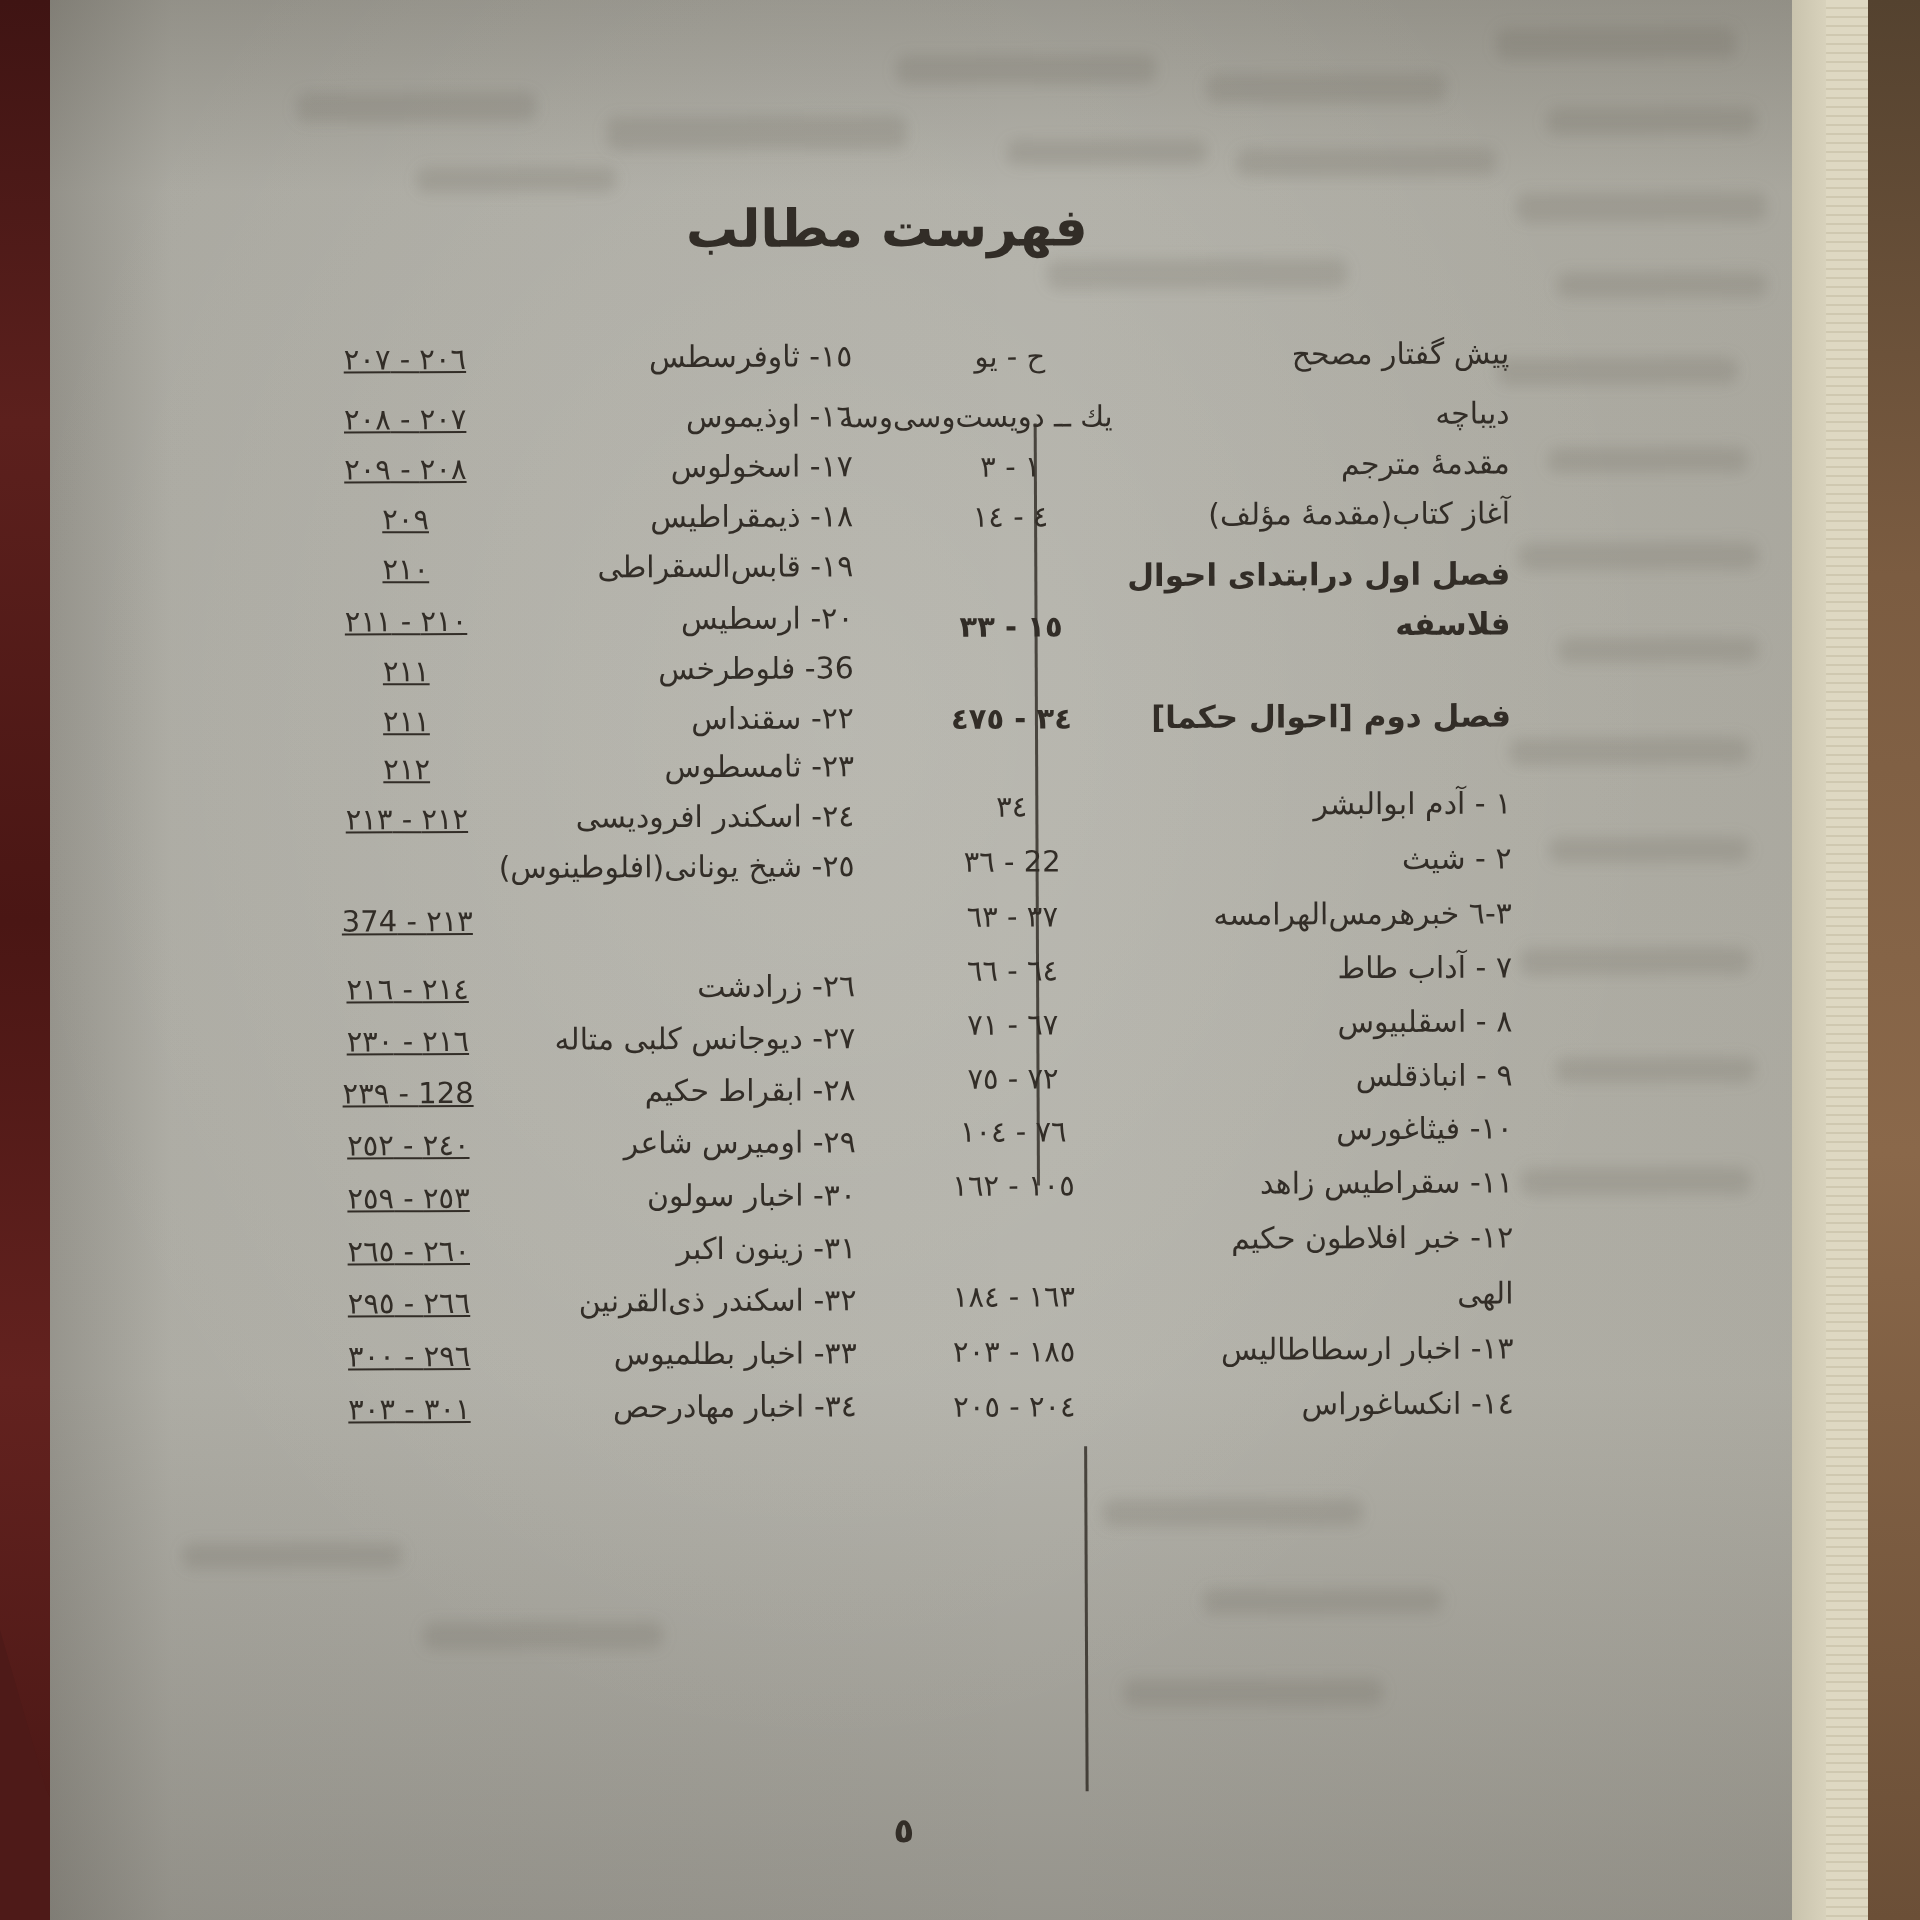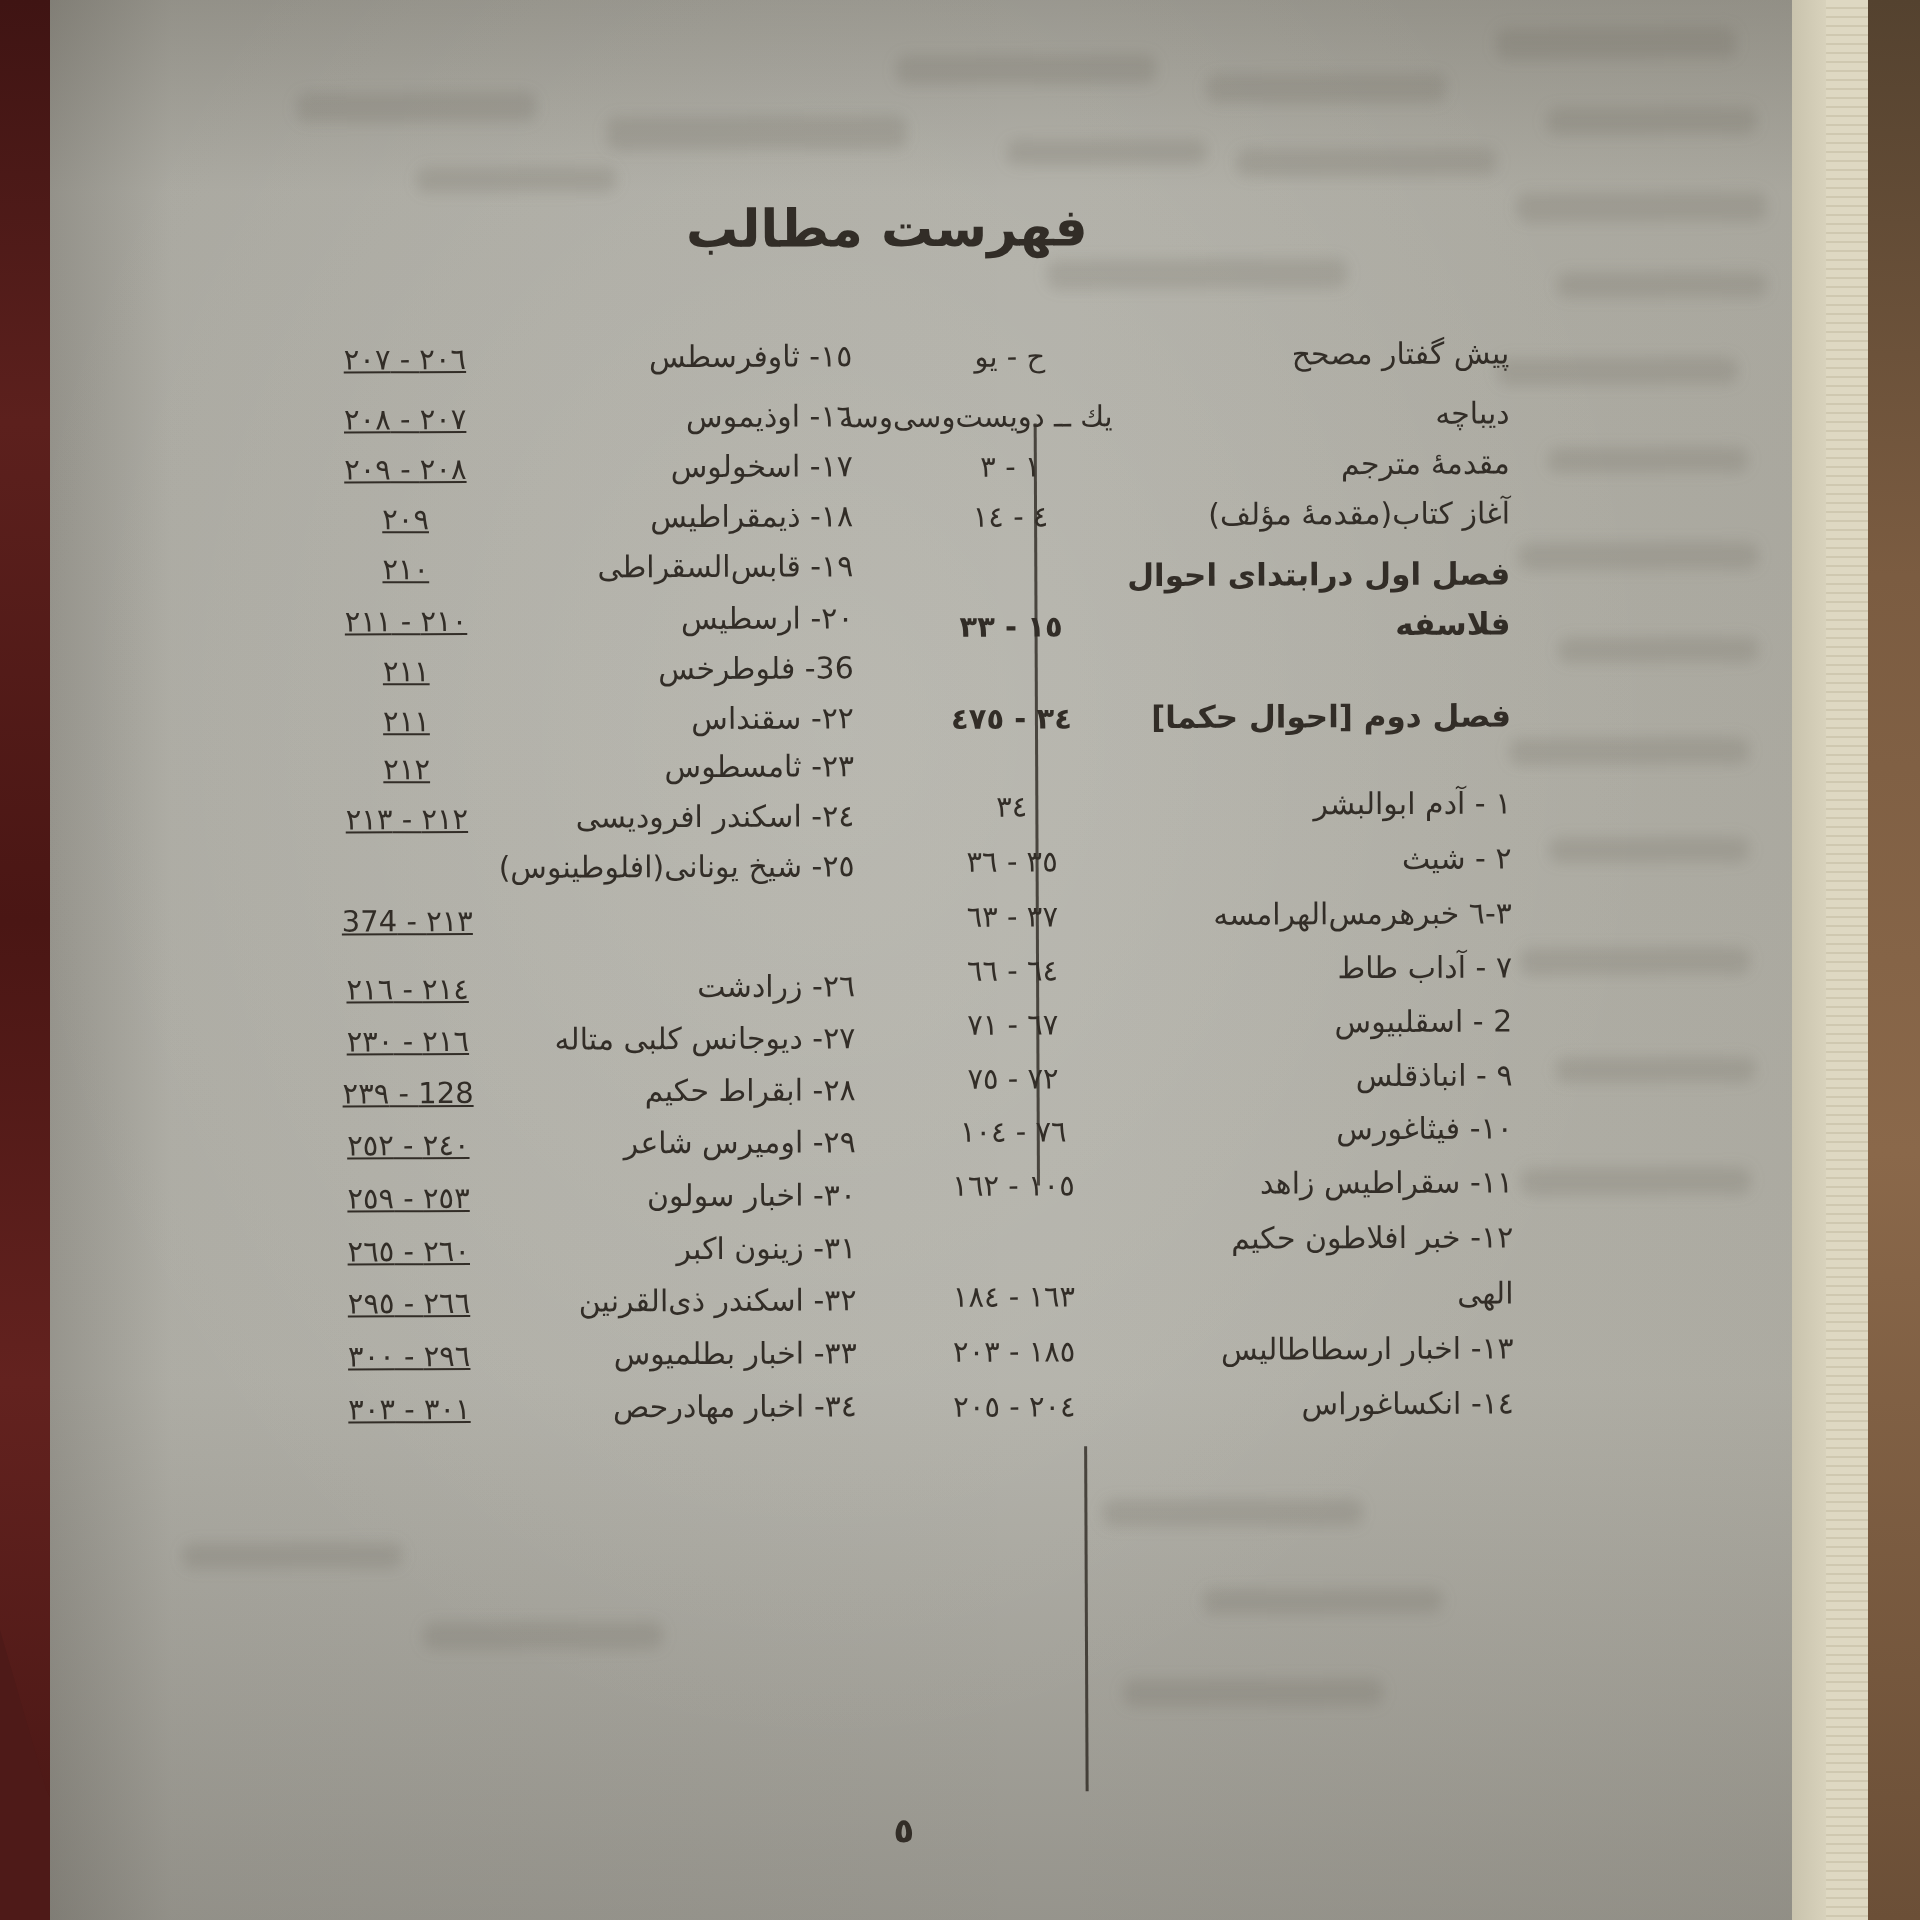--- a/index.html
+++ b/index.html
@@ -117,34 +117,34 @@
       </div>
       <div class="row bold" style="top:700px">
         <span class="pages">٣٤ - ٤٧٥</span>
         <span class="label">فصل دوم [احوال حکما]</span>
       </div>
       <div class="row" style="top:788px">
         <span class="pages">٣٤</span>
         <span class="label">١ - آدم ابوالبشر</span>
       </div>
       <div class="row" style="top:843px">
-        <span class="pages">٣٥ - ٣٦</span>
+        <span class="pages">22 - ٣٦</span>
         <span class="label">٢ - شیث</span>
       </div>
       <div class="row" style="top:898px">
         <span class="pages">٣٧ - ٦٣</span>
         <span class="label">٣-٦ خبرهرمس‌الهرامسه</span>
       </div>
       <div class="row" style="top:952px">
         <span class="pages">٦٤ - ٦٦</span>
         <span class="label">٧ - آداب طاط</span>
       </div>
       <div class="row" style="top:1006px">
         <span class="pages">٦٧ - ٧١</span>
-        <span class="label">2 - اسقلبیوس</span>
+        <span class="label">٨ - اسقلبیوس</span>
       </div>
       <div class="row" style="top:1060px">
         <span class="pages">٧٢ - ٧٥</span>
         <span class="label">٩ - انباذقلس</span>
       </div>
       <div class="row" style="top:1113px">
         <span class="pages">٧٦ - ١٠٤</span>
         <span class="label">١٠- فیثاغورس</span>
       </div>
       <div class="row" style="top:1167px">

